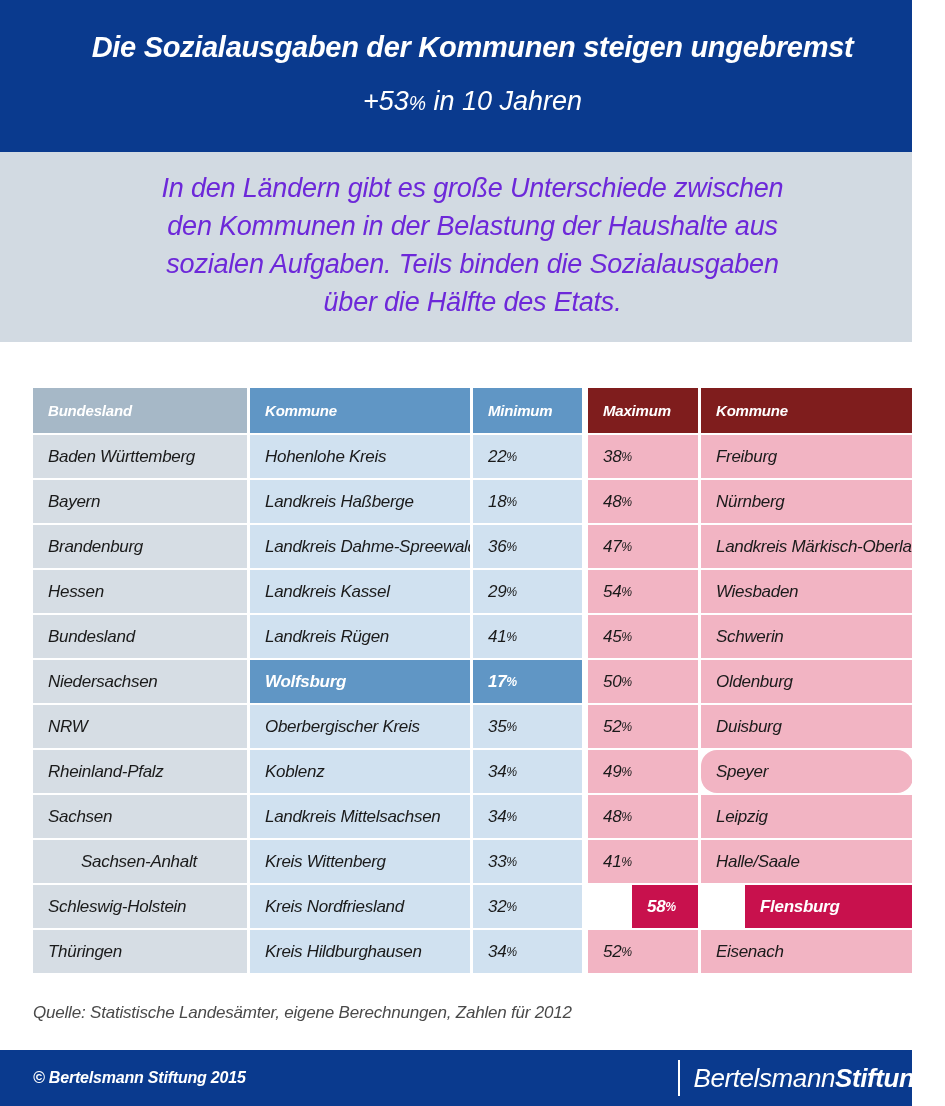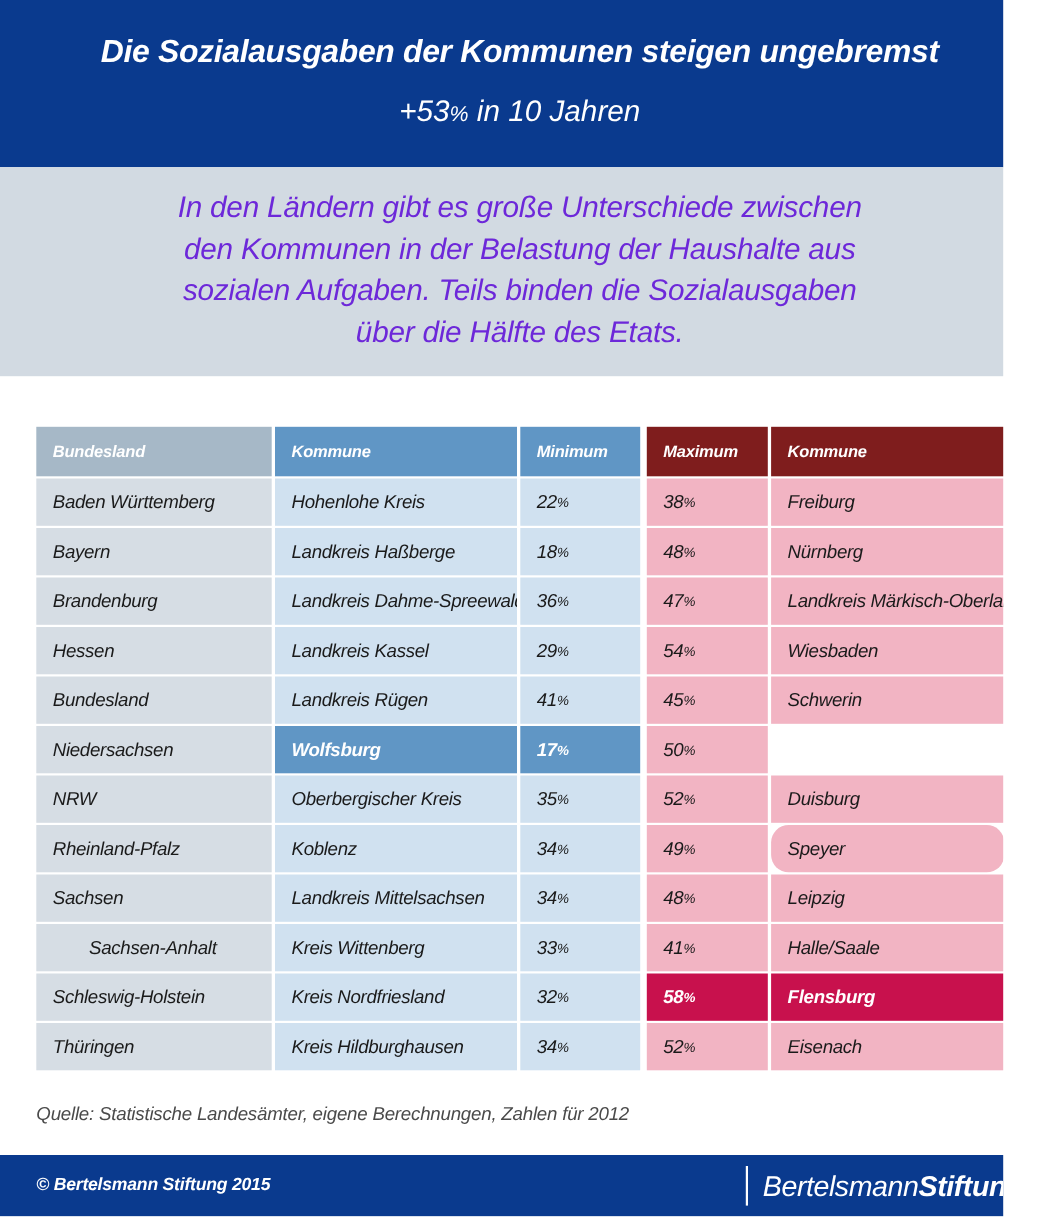--- a/index.html
+++ b/index.html
@@ -26,21 +26,21 @@
       font-size:15px;font-weight:bold;letter-spacing:-0.2px;}
   .hc.gray{background:#a6b8c7;}
   .hc.blue{background:#6096c5;}
   .hc.red{background:#7f1d1d;}
   .dc{display:flex;align-items:center;padding-left:15px;color:#1a1a1a;
       font-size:17px;letter-spacing:-0.3px;white-space:nowrap;overflow:hidden;}
   .dc.g{background:#d6dde4;}
   .dc.bl{background:#d0e1f0;}
   .dc.pk{background:#f2b4c3;}
   .dc.hl-blue{background:#6096c5;color:#fff;font-weight:bold;}
-  .dc.hl-red{background:#c8114d;color:#fff;font-weight:bold;}
+  .dc.hl-red{background:#c8114d;color:#fff;font-weight:bold;margin-left:44px;}
   .pctsign{font-size:0.72em;}
 
   
   .source{position:absolute;left:33px;top:1003px;margin:0;font-size:17px;color:#4a4a4a;
           letter-spacing:-0.2px;}
 
   
   .foot{position:absolute;left:0;bottom:0;width:945px;height:56px;background:#0a3a8e;
         color:#fff;display:flex;align-items:center;justify-content:space-between;
         padding:0 15px 0 33px;box-sizing:border-box;}
@@ -95,20 +95,21 @@
         <div class="dc pk" style="grid-area: 5 / 9;">Wiesbaden</div>
         <div class="dc g" style="grid-area: 6 / 1;">Bundesland</div>
         <div class="dc bl" style="grid-area: 6 / 3;">Landkreis Rügen</div>
         <div class="dc bl pct" style="grid-area: 6 / 5;">41<span class="pctsign">%</span></div>
         <div class="dc pk pct" style="grid-area: 6 / 7;">45<span class="pctsign">%</span></div>
         <div class="dc pk" style="grid-area: 6 / 9;">Schwerin</div>
         <div class="dc g" style="grid-area: 7 / 1;">Niedersachsen</div>
         <div class="dc bl hl-blue" style="grid-area: 7 / 3;">Wolfsburg</div>
         <div class="dc bl hl-blue pct" style="grid-area: 7 / 5;">17<span class="pctsign">%</span></div>
         <div class="dc pk pct" style="grid-area: 7 / 7;">50<span class="pctsign">%</span></div>
+        <div class="dc pk" style="grid-area: 7 / 9;">Oldenburg</div>
         <div class="dc g" style="grid-area: 8 / 1;">NRW</div>
         <div class="dc bl" style="grid-area: 8 / 3;">Oberbergischer Kreis</div>
         <div class="dc bl pct" style="grid-area: 8 / 5;">35<span class="pctsign">%</span></div>
         <div class="dc pk pct" style="grid-area: 8 / 7;">52<span class="pctsign">%</span></div>
         <div class="dc pk" style="grid-area: 8 / 9;">Duisburg</div>
         <div class="dc g" style="grid-area: 9 / 1;">Rheinland-Pfalz</div>
         <div class="dc bl" style="grid-area: 9 / 3;">Koblenz</div>
         <div class="dc bl pct" style="grid-area: 9 / 5;">34<span class="pctsign">%</span></div>
         <div class="dc pk pct" style="grid-area: 9 / 7;">49<span class="pctsign">%</span></div>
         <div class="dc pk" style="grid-area: 9 / 9; border-radius: 16px;">Speyer</div>

